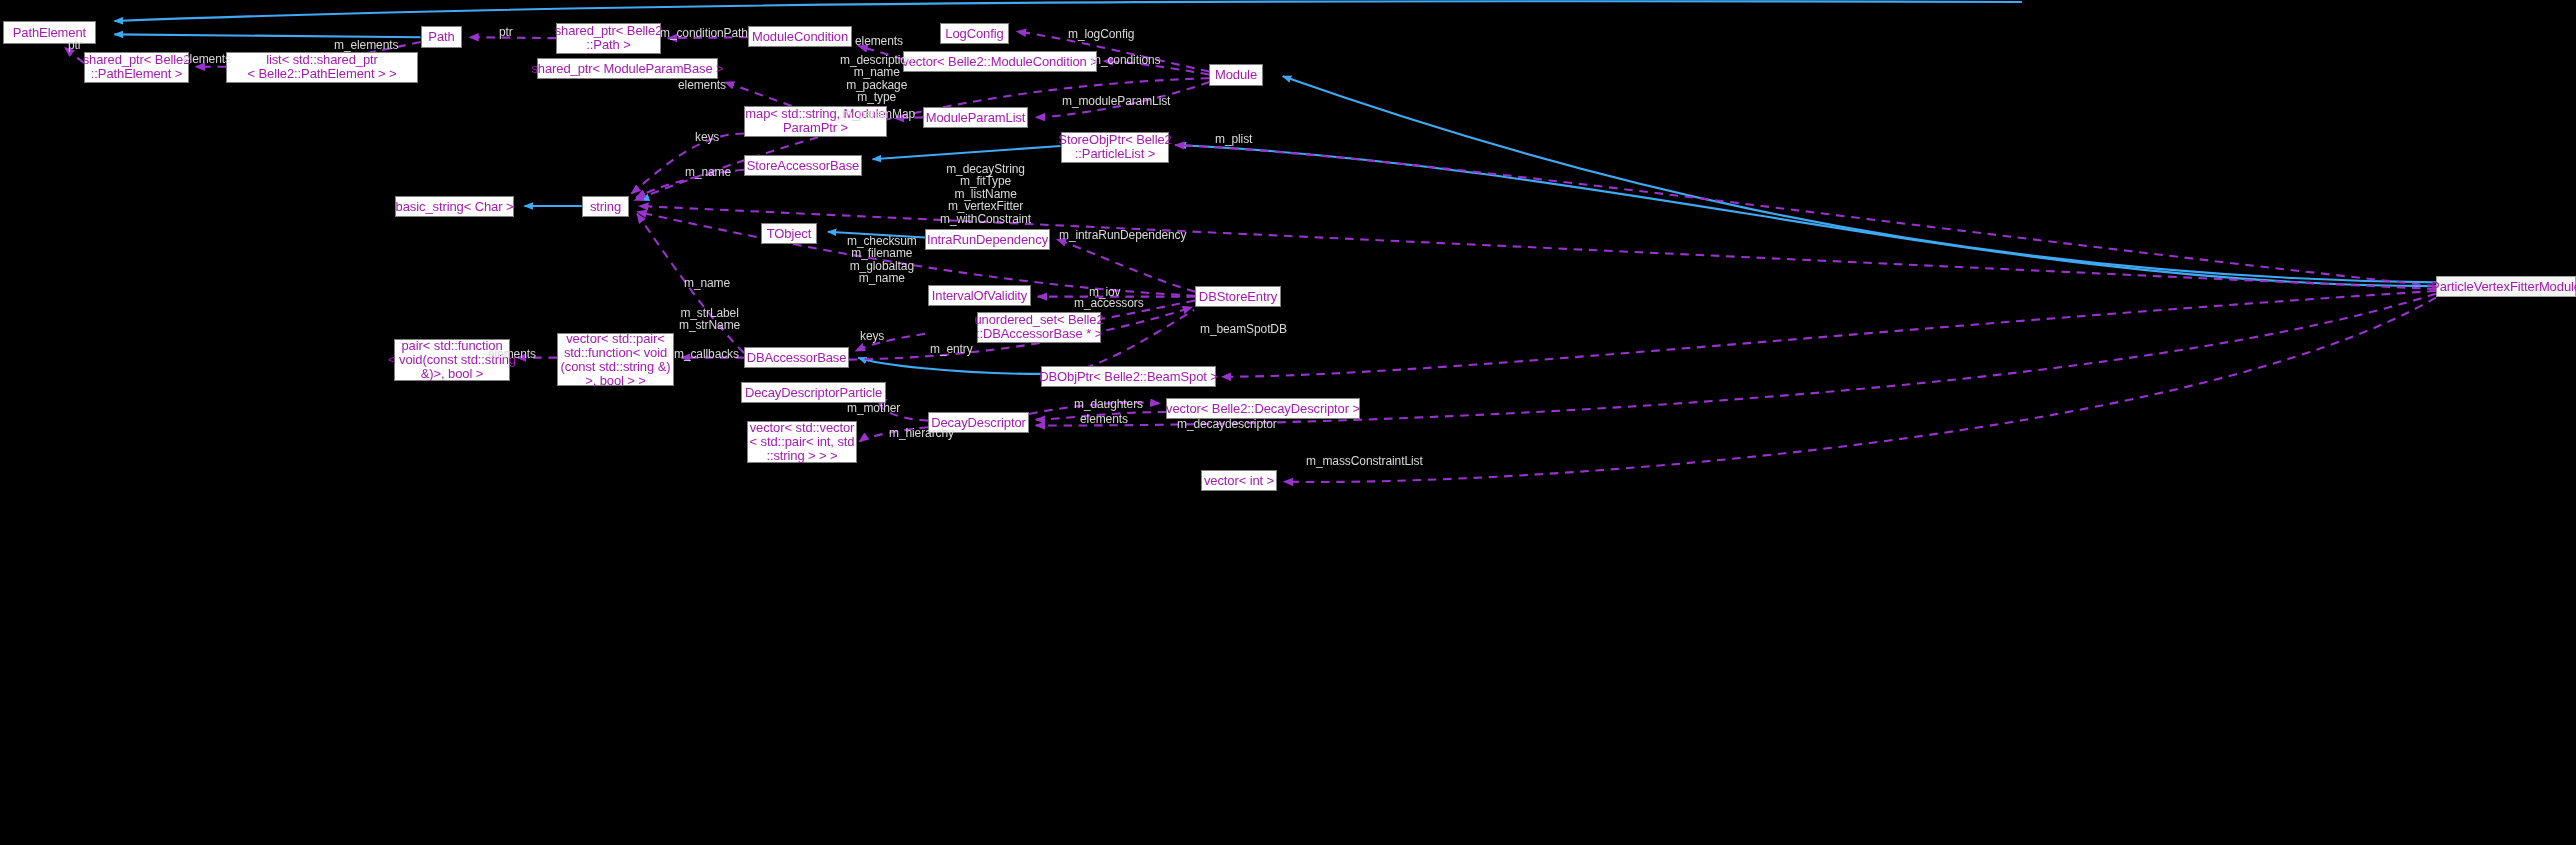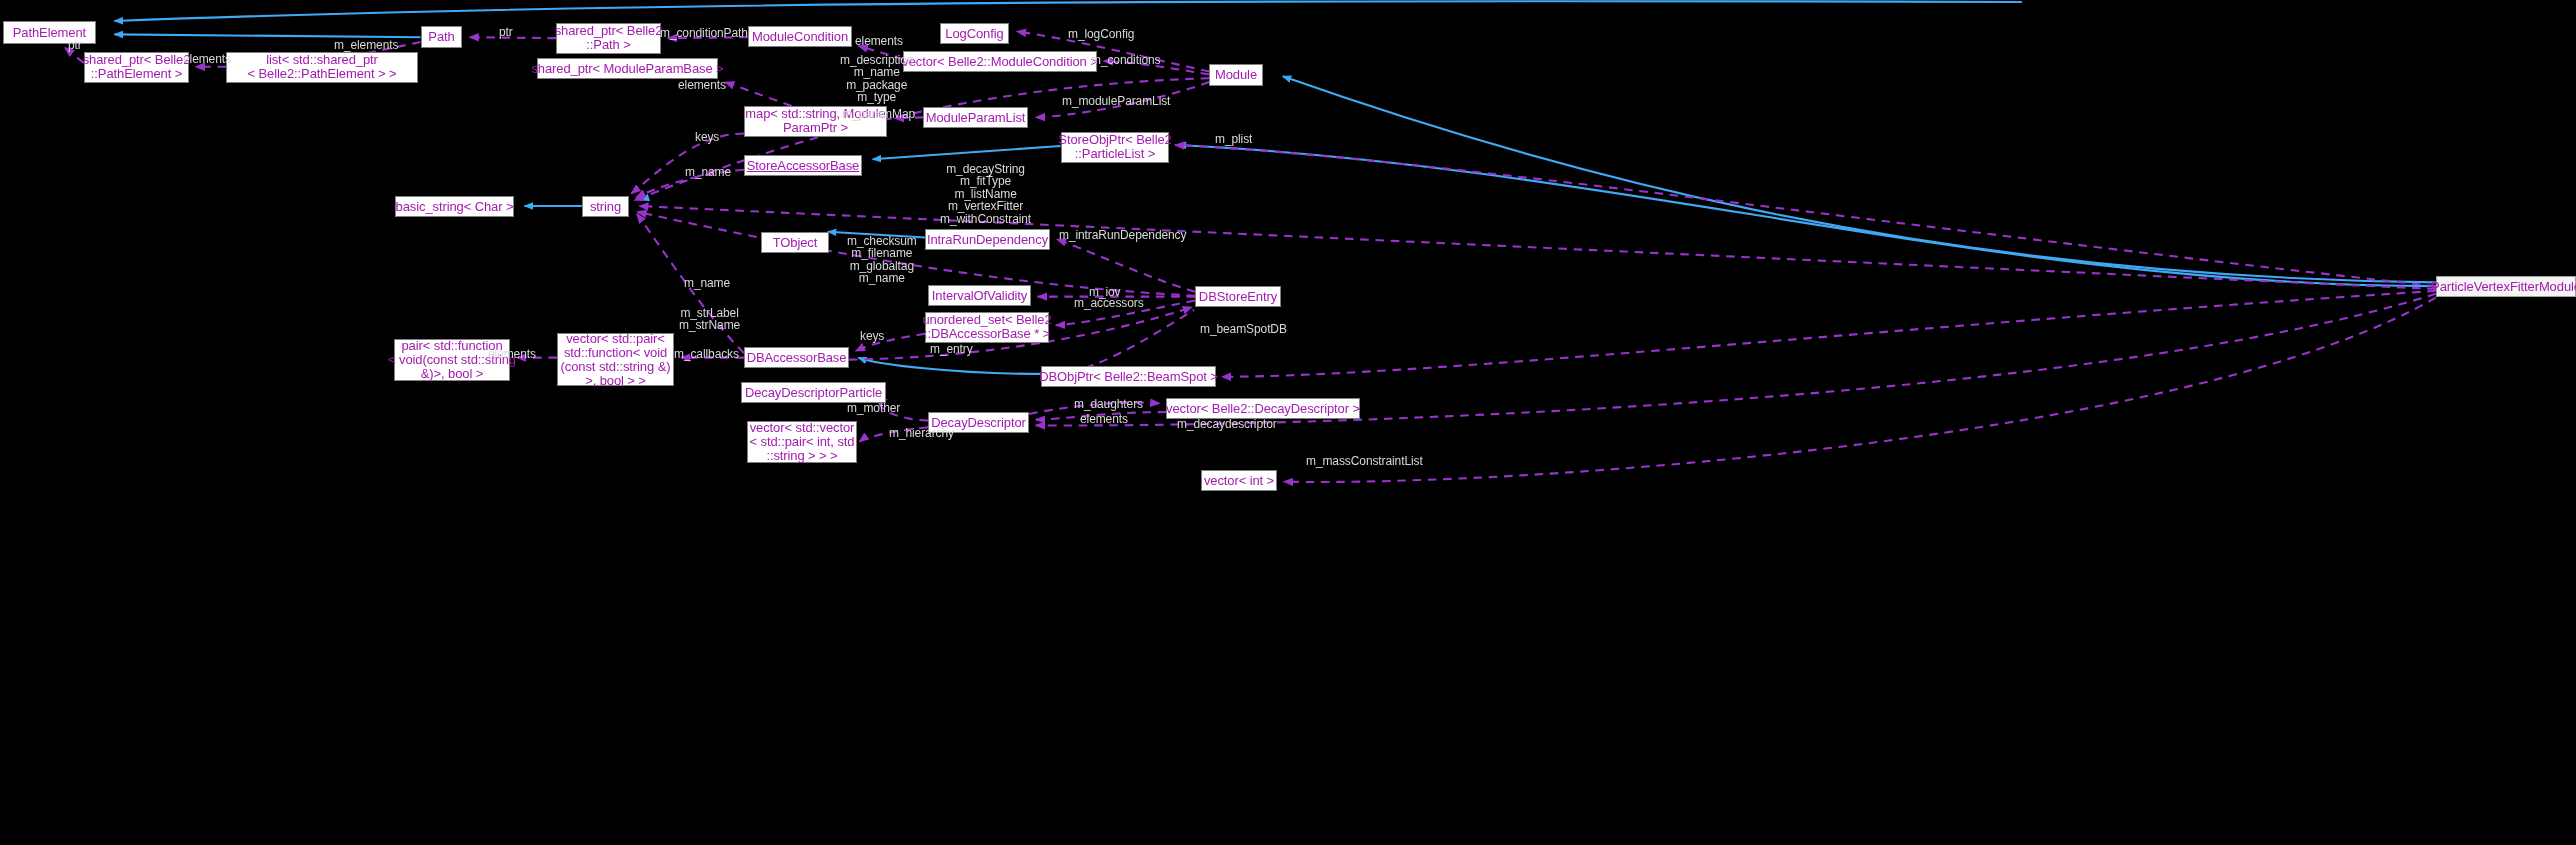--- a/index.html
+++ b/index.html
@@ -169,28 +169,28 @@
       <div class="node" style="left: 537px; top: 58px; width: 181px; height: 21px;">shared_ptr&lt; ModuleParamBase &gt;</div>
       <div class="node" style="left: 748px; top: 26px; width: 104px; height: 21px;">ModuleCondition</div>
       <div class="node" style="left: 940px; top: 23px; width: 69px; height: 21px;">LogConfig</div>
       <div class="node" style="left: 903px; top: 51px; width: 194px; height: 21px;">vector&lt; Belle2::ModuleCondition &gt;</div>
       <div class="node" style="left: 1209px; top: 64px; width: 54px; height: 22px;">Module</div>
       <div class="node" style="left: 744px; top: 106px; width: 143px; height: 30.5px;">map&lt; std::string, Module
 ParamPtr &gt;</div>
       <div class="node" style="left: 923px; top: 107px; width: 105px; height: 21px;">ModuleParamList</div>
       <div class="node" style="left: 1061px; top: 132px; width: 108px; height: 30.5px;">StoreObjPtr&lt; Belle2
 ::ParticleList &gt;</div>
-      <div class="node" style="left: 744px; top: 155px; width: 118px; height: 21px; text-decoration: underline;">StoreAccessorBase</div>
+      <div class="node" style="left: 744px; top: 155px; width: 118px; height: 21px;">StoreAccessorBase</div>
       <div class="node" style="left: 395px; top: 196px; width: 119px; height: 21px;">basic_string&lt; Char &gt;</div>
       <div class="node" style="left: 582px; top: 196px; width: 47px; height: 21px;">string</div>
-      <div class="node" style="left: 761px; top: 232px; width: 68px; height: 21px;">TObject</div>
+      <div class="node" style="left: 761px; top: 223px; width: 56px; height: 21px;">TObject</div>
       <div class="node" style="left: 925px; top: 229px; width: 125px; height: 21px;">IntraRunDependency</div>
       <div class="node" style="left: 928px; top: 285px; width: 103px; height: 21px;">IntervalOfValidity</div>
       <div class="node" style="left: 1195px; top: 286px; width: 86px; height: 21px;">DBStoreEntry</div>
-      <div class="node" style="left: 925px; top: 312px; width: 124px; height: 30.5px;">unordered_set&lt; Belle2
+      <div class="node" style="left: 977px; top: 312px; width: 124px; height: 30.5px;">unordered_set&lt; Belle2
 ::DBAccessorBase * &gt;</div>
       <div class="node" style="left: 394px; top: 339px; width: 116px; height: 42px;">pair&lt; std::function
 &lt; void(const std::string
 &amp;)&gt;, bool &gt;</div>
       <div class="node" style="left: 557px; top: 333px; width: 117px; height: 53px;">vector&lt; std::pair&lt;
 std::function&lt; void
 (const std::string &amp;)
 &gt;, bool &gt; &gt;</div>
       <div class="node" style="left: 744px; top: 347px; width: 105px; height: 21px;">DBAccessorBase</div>
       <div class="node" style="left: 1041px; top: 366px; width: 175px; height: 21px;">DBObjPtr&lt; Belle2::BeamSpot &gt;</div>

